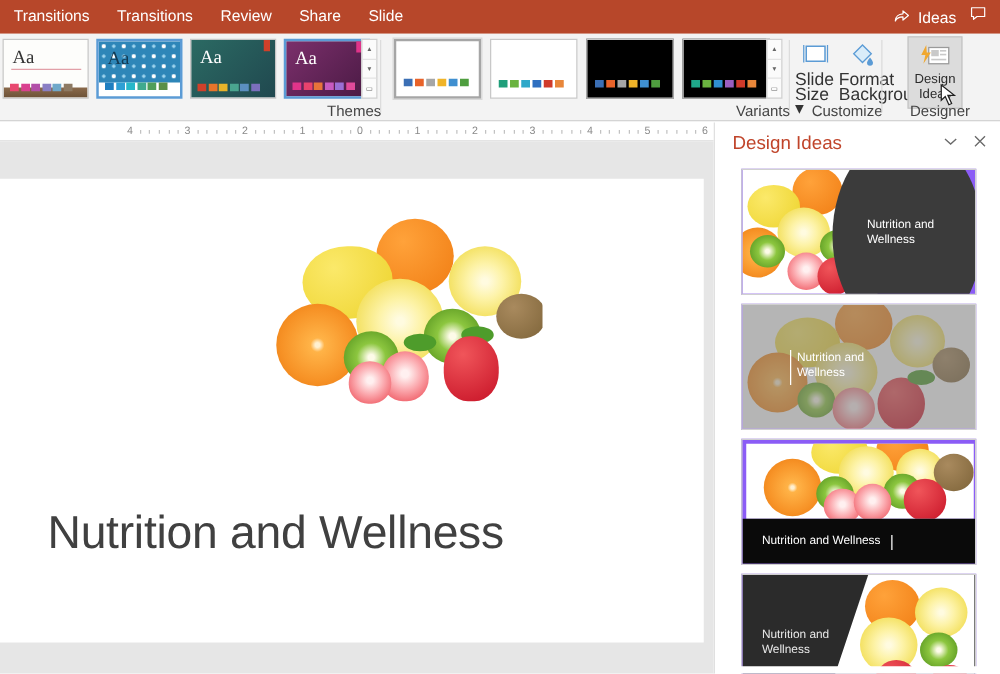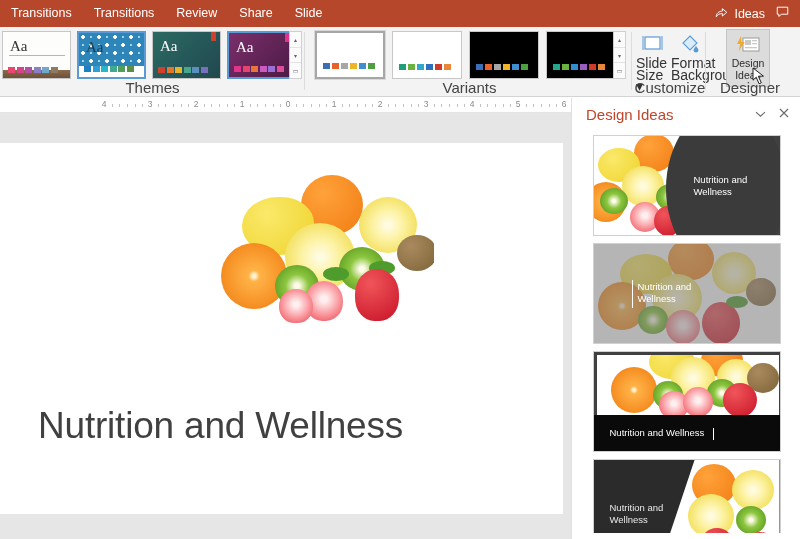--- a/index.html
+++ b/index.html
@@ -34,22 +34,22 @@
     color: #ffffff; font-size: 12.5px;
   }
 
   
   .ribbon {
     position: absolute; left: 0; top: 27px; width: 800px; height: 70px;
     background: #f3f3f3; border-bottom: 1px solid #d4d4d4;
   }
   .grp { position: absolute; top: 0; height: 70px; }
   .grp-label {
-    position: absolute; bottom: 1px; width: 100%; text-align: center;
-    font-size: 15px; color: #444444;
+    position: absolute; bottom: 1px; width: 100%; text-align: right;
+    font-size: 12px; color: #444444;
   }
   .grp-sep {
     position: absolute; top: 5px; width: 1px; height: 58px; background: #dcdcdc;
   }
 
   
   .themes { left: 0; width: 305px; }
   .thumbrow { position: absolute; left: 2px; top: 4px; display: flex; gap: 6px; }
   .theme {
     position: relative; width: 69px; height: 48px; background: #fff;
@@ -180,21 +180,21 @@
     font-size: 15px; color: #c0442a; padding-left: 14px; white-space: nowrap;
   }
   .panel-actions { margin-left: auto; display: flex; align-items: center; gap: 13px; padding-right: 12px; }
   .panel-actions span { font-size: 11px; color: #666666; }
   .cards {
     position: absolute; left: 0; top: 32px; width: 229px; height: 409px;
     overflow: hidden;
   }
   .card {
     position: relative; width: 188px; height: 101px; margin: 5px auto 7px auto;
-    border: 1px solid #d0d0d0; overflow: hidden; background: #404040;
+    border: 1px solid #d0d0d0; overflow: hidden; background: #8b5cf6;
   }
   .card-text {
     position: absolute; font-size: 9.5px; line-height: 12px; white-space: pre-line;
   }
   .c1-img { position: absolute; left: 0; top: 0; width: 108px; height: 100%; }
   .c1-curve {
     position: absolute; left: 72px; top: -30px; width: 120px; height: 165px;
     background: #3b3b3b; border-radius: 50%;
   }
   .c2-dim { position: absolute; inset: 0; background: rgba(120,120,120,0.55); }

